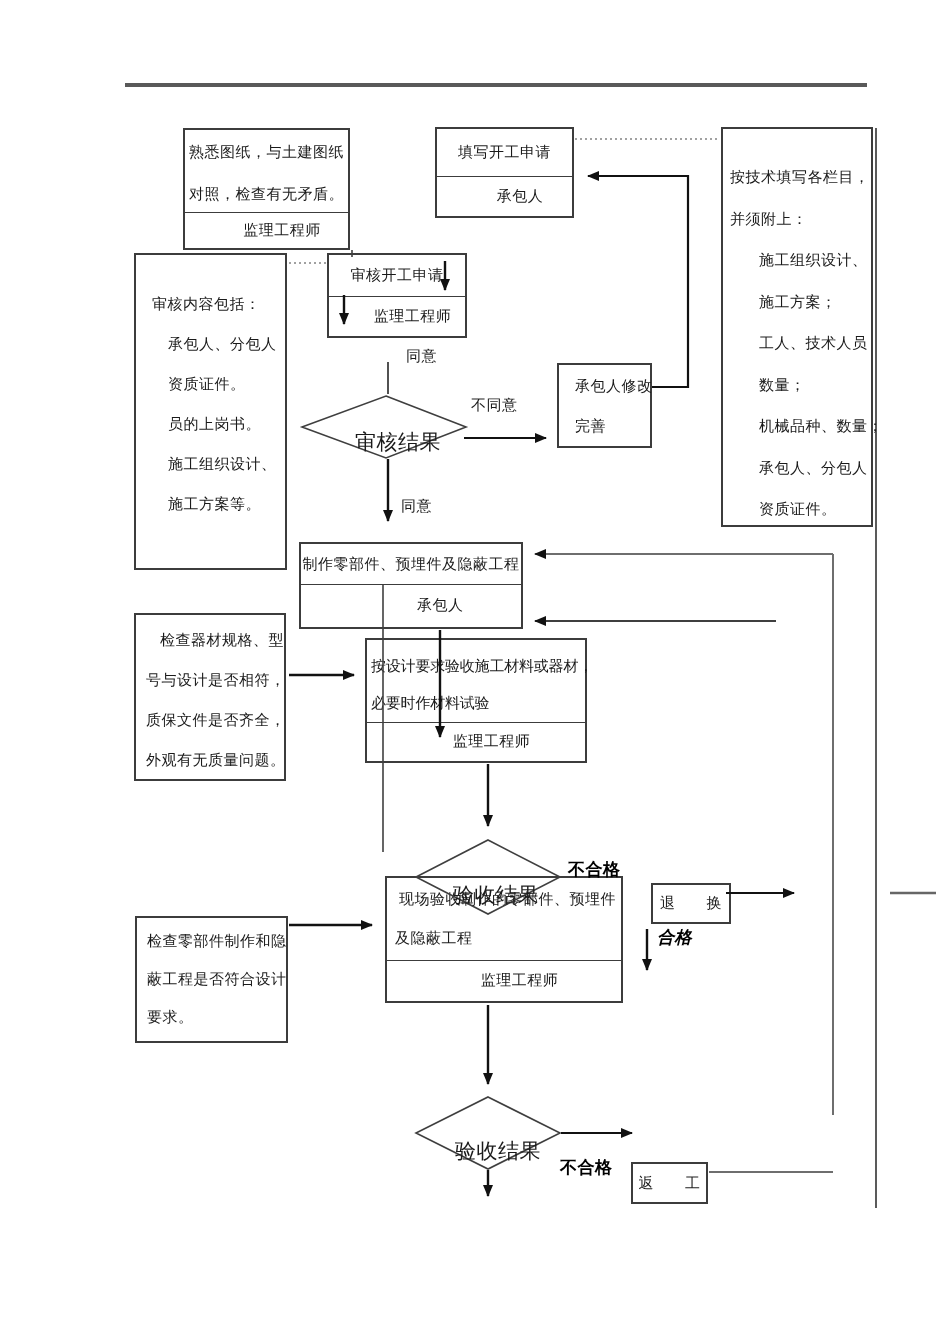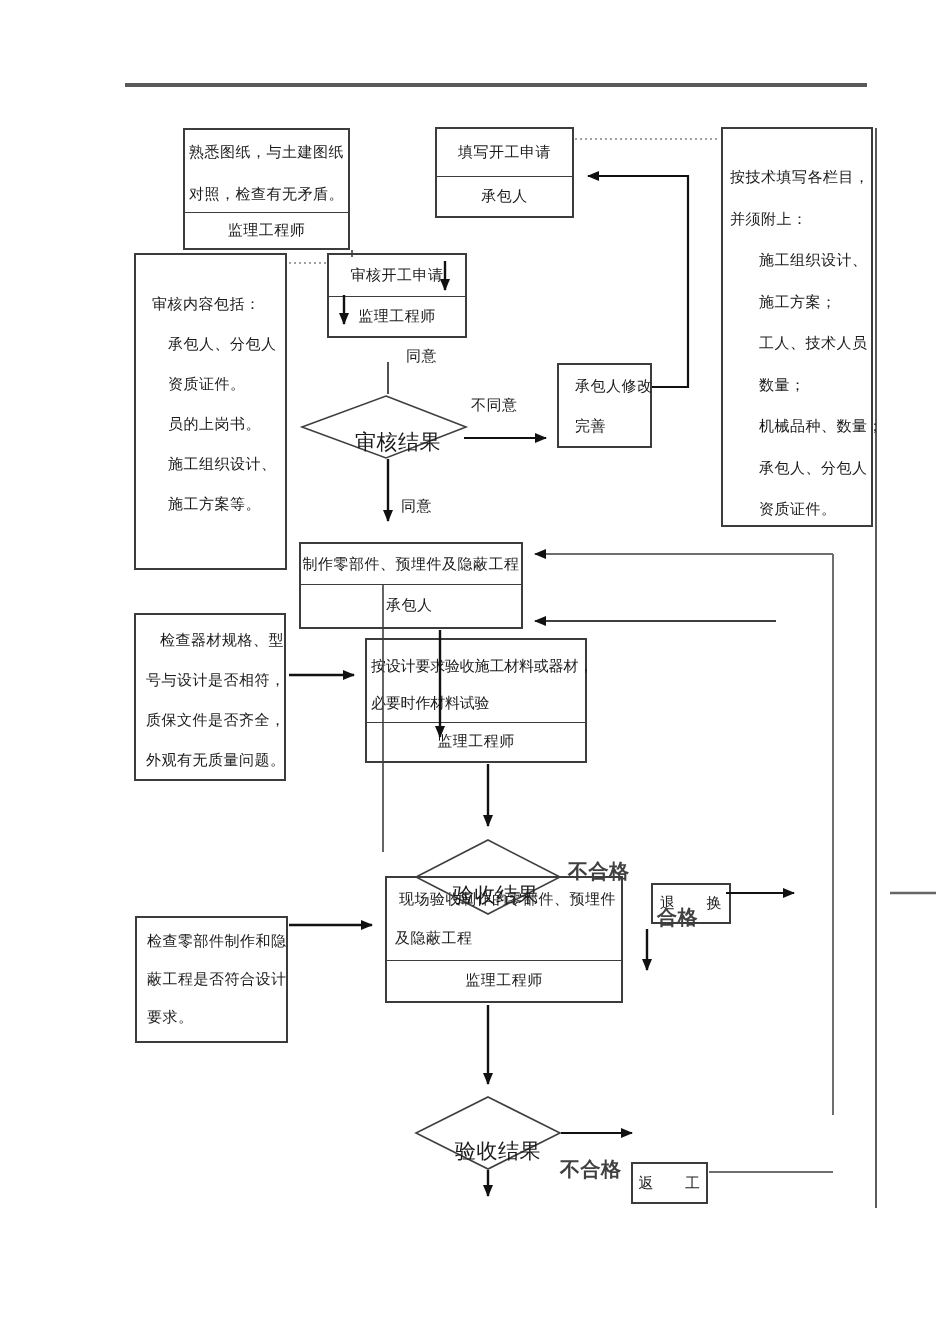--- a/index.html
+++ b/index.html
@@ -1,25 +1,25 @@
 <!DOCTYPE html>
 <html><head>
 <meta charset="utf-8">
 <style>
   html,body{margin:0;padding:0;background:#ffffff;}
   #page{position:relative;width:950px;height:1344px;background:#ffffff;overflow:hidden;
         font-family:"Liberation Serif","DejaVu Serif",serif;color:#1a1a1a;}
   .box{position:absolute;border:2px solid #3c3c3c;box-sizing:border-box;font-size:15px;
        letter-spacing:0.5px;z-index:1;background:transparent;}
   .sec{box-sizing:border-box;}
-  .sec.role{border-top:1.5px solid #3c3c3c;}
+  .sec.role{border-top:1.5px solid #3c3c3c;padding-left:31px;}
   .ln{white-space:nowrap;}
   .c{text-align:center;}
   .lbl{position:absolute;z-index:3;font-size:15px;letter-spacing:0.5px;white-space:nowrap;}
-  .lbl.big{font-size:20px;font-weight:600;color:#404040;}
+  .lbl.big{font-size:17px;font-weight:600;color:#000000;}
   .dlabel{position:absolute;z-index:3;font-size:21px;letter-spacing:0.5px;white-space:nowrap;}
   #overlay{position:absolute;left:0;top:0;z-index:2;}
   
   #boxA .sec.top{height:82px;padding-top:1px;}
   #boxA .ln{height:42px;line-height:42px;}
   #boxA .sec.role{height:36px;}
   #boxA .sec.role .ln{height:34px;line-height:34px;}
   
   #boxB .sec.top{height:47px;}
   #boxB .sec.top .ln{height:47px;line-height:47px;}
@@ -239,16 +239,16 @@
   </svg>
 
   <div class="dlabel" style="left:355px;top:428px;">审核结果</div>
   <div class="dlabel" style="left:453px;top:881px;">验收结果</div>
   <div class="dlabel" style="left:455px;top:1137px;">验收结果</div>
 
   <div class="lbl" style="left:406px;top:347px;">同意</div>
   <div class="lbl" style="left:471px;top:396px;">不同意</div>
   <div class="lbl" style="left:401px;top:497px;">同意</div>
   <div class="lbl big" style="left:568px;top:858px;">不合格</div>
-  <div class="lbl big" style="left:657px;top:904px;">合格</div>
+  <div class="lbl big" style="left:657px;top:926px;font-style:italic;">合格</div>
   <div class="lbl big" style="left:560px;top:1156px;">不合格</div>
 
 </div>
 
 </body></html>

